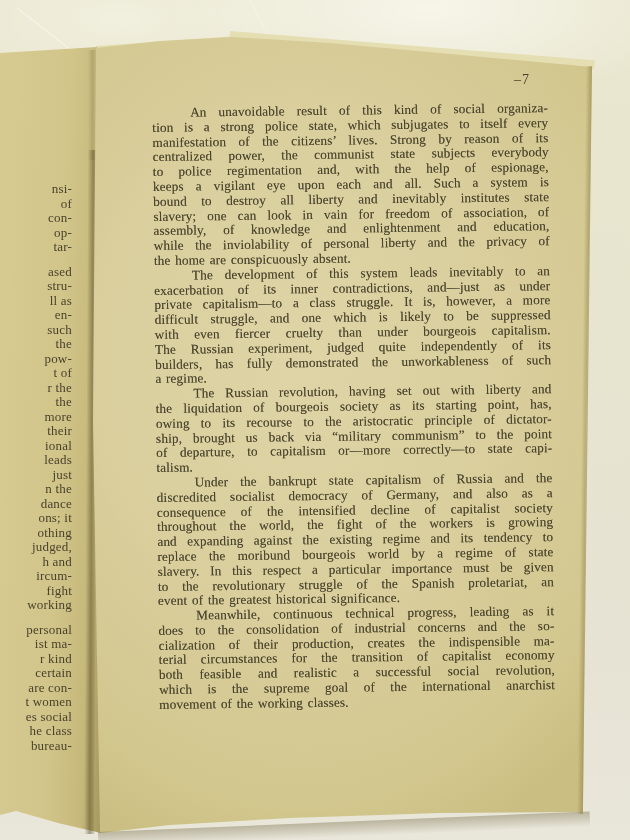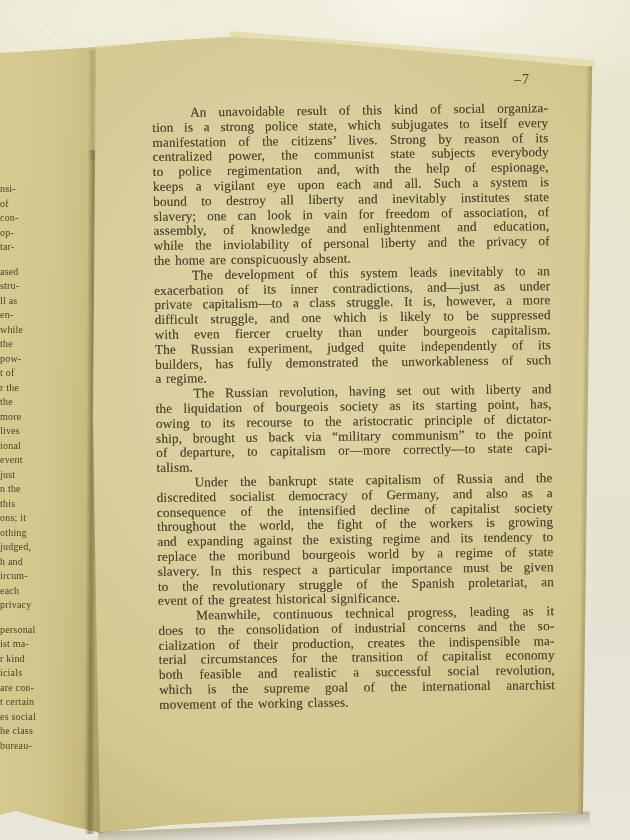--- a/index.html
+++ b/index.html
@@ -30,22 +30,22 @@
   }
 
   
   .left-page {
     position: absolute; left: 0; top: 0; width: 104px; height: 840px;
     clip-path: polygon(0 53px, 97px 47px, 101px 500px, 101px 833px, 58px 823px, 16px 811px, 0 815px);
     background: linear-gradient(92deg, #d7cb93 0%, #d2c58a 55%, #c6b87a 82%, #a3955c 98%);
   }
   .left-fragments {
     position: absolute; left: 0; top: 182px; width: 72px;
-    text-align: left; color: #48422c;
-    font-size: 10px; line-height: 14.5px;
+    text-align: right; color: #48422c;
+    font-size: 13px; line-height: 14.5px;
     letter-spacing: 0.2px;
   }
   .frag-gap { height: 10px; }
 
   
   .under-edge { position: absolute; background: #e5deb2; transform-origin: 0 0; }
   .under-edge.a { left: 230px; top: 31px; width: 366px; height: 9px; transform: rotate(4.6deg); }
   .under-edge.b { left: 96px;  top: 46px; width: 138px; height: 8px; transform: rotate(-4deg); }
 
   
@@ -118,47 +118,47 @@
         <div class="frag">nsi-</div>
         <div class="frag">of</div>
         <div class="frag">con-</div>
         <div class="frag">op-</div>
         <div class="frag">tar-</div>
         <div class="frag-gap"></div>
         <div class="frag">ased</div>
         <div class="frag">stru-</div>
         <div class="frag">ll as</div>
         <div class="frag">en-</div>
-        <div class="frag">while</div>
+        <div class="frag">such</div>
         <div class="frag">the</div>
         <div class="frag">pow-</div>
         <div class="frag">t of</div>
         <div class="frag">r the</div>
         <div class="frag">the</div>
         <div class="frag">more</div>
-        <div class="frag">lives</div>
+        <div class="frag">their</div>
         <div class="frag">ional</div>
-        <div class="frag">event</div>
+        <div class="frag">leads</div>
         <div class="frag">just</div>
         <div class="frag">n the</div>
-        <div class="frag">this</div>
+        <div class="frag">dance</div>
         <div class="frag">ons; it</div>
         <div class="frag">othing</div>
         <div class="frag">judged,</div>
         <div class="frag">h and</div>
         <div class="frag">ircum-</div>
-        <div class="frag">each</div>
-        <div class="frag">privacy</div>
+        <div class="frag">fight</div>
+        <div class="frag">working</div>
         <div class="frag-gap"></div>
         <div class="frag">personal</div>
         <div class="frag">ist ma-</div>
         <div class="frag">r kind</div>
-        <div class="frag">icials</div>
+        <div class="frag">certain</div>
         <div class="frag">are con-</div>
-        <div class="frag">t certain</div>
+        <div class="frag">t women</div>
         <div class="frag">es social</div>
         <div class="frag">he class</div>
         <div class="frag">bureau-</div>
       </div>
   </div>
 
   <div class="gutter-top"></div>
   <div class="gutter"></div>
 
   <div class="right-page"></div>

